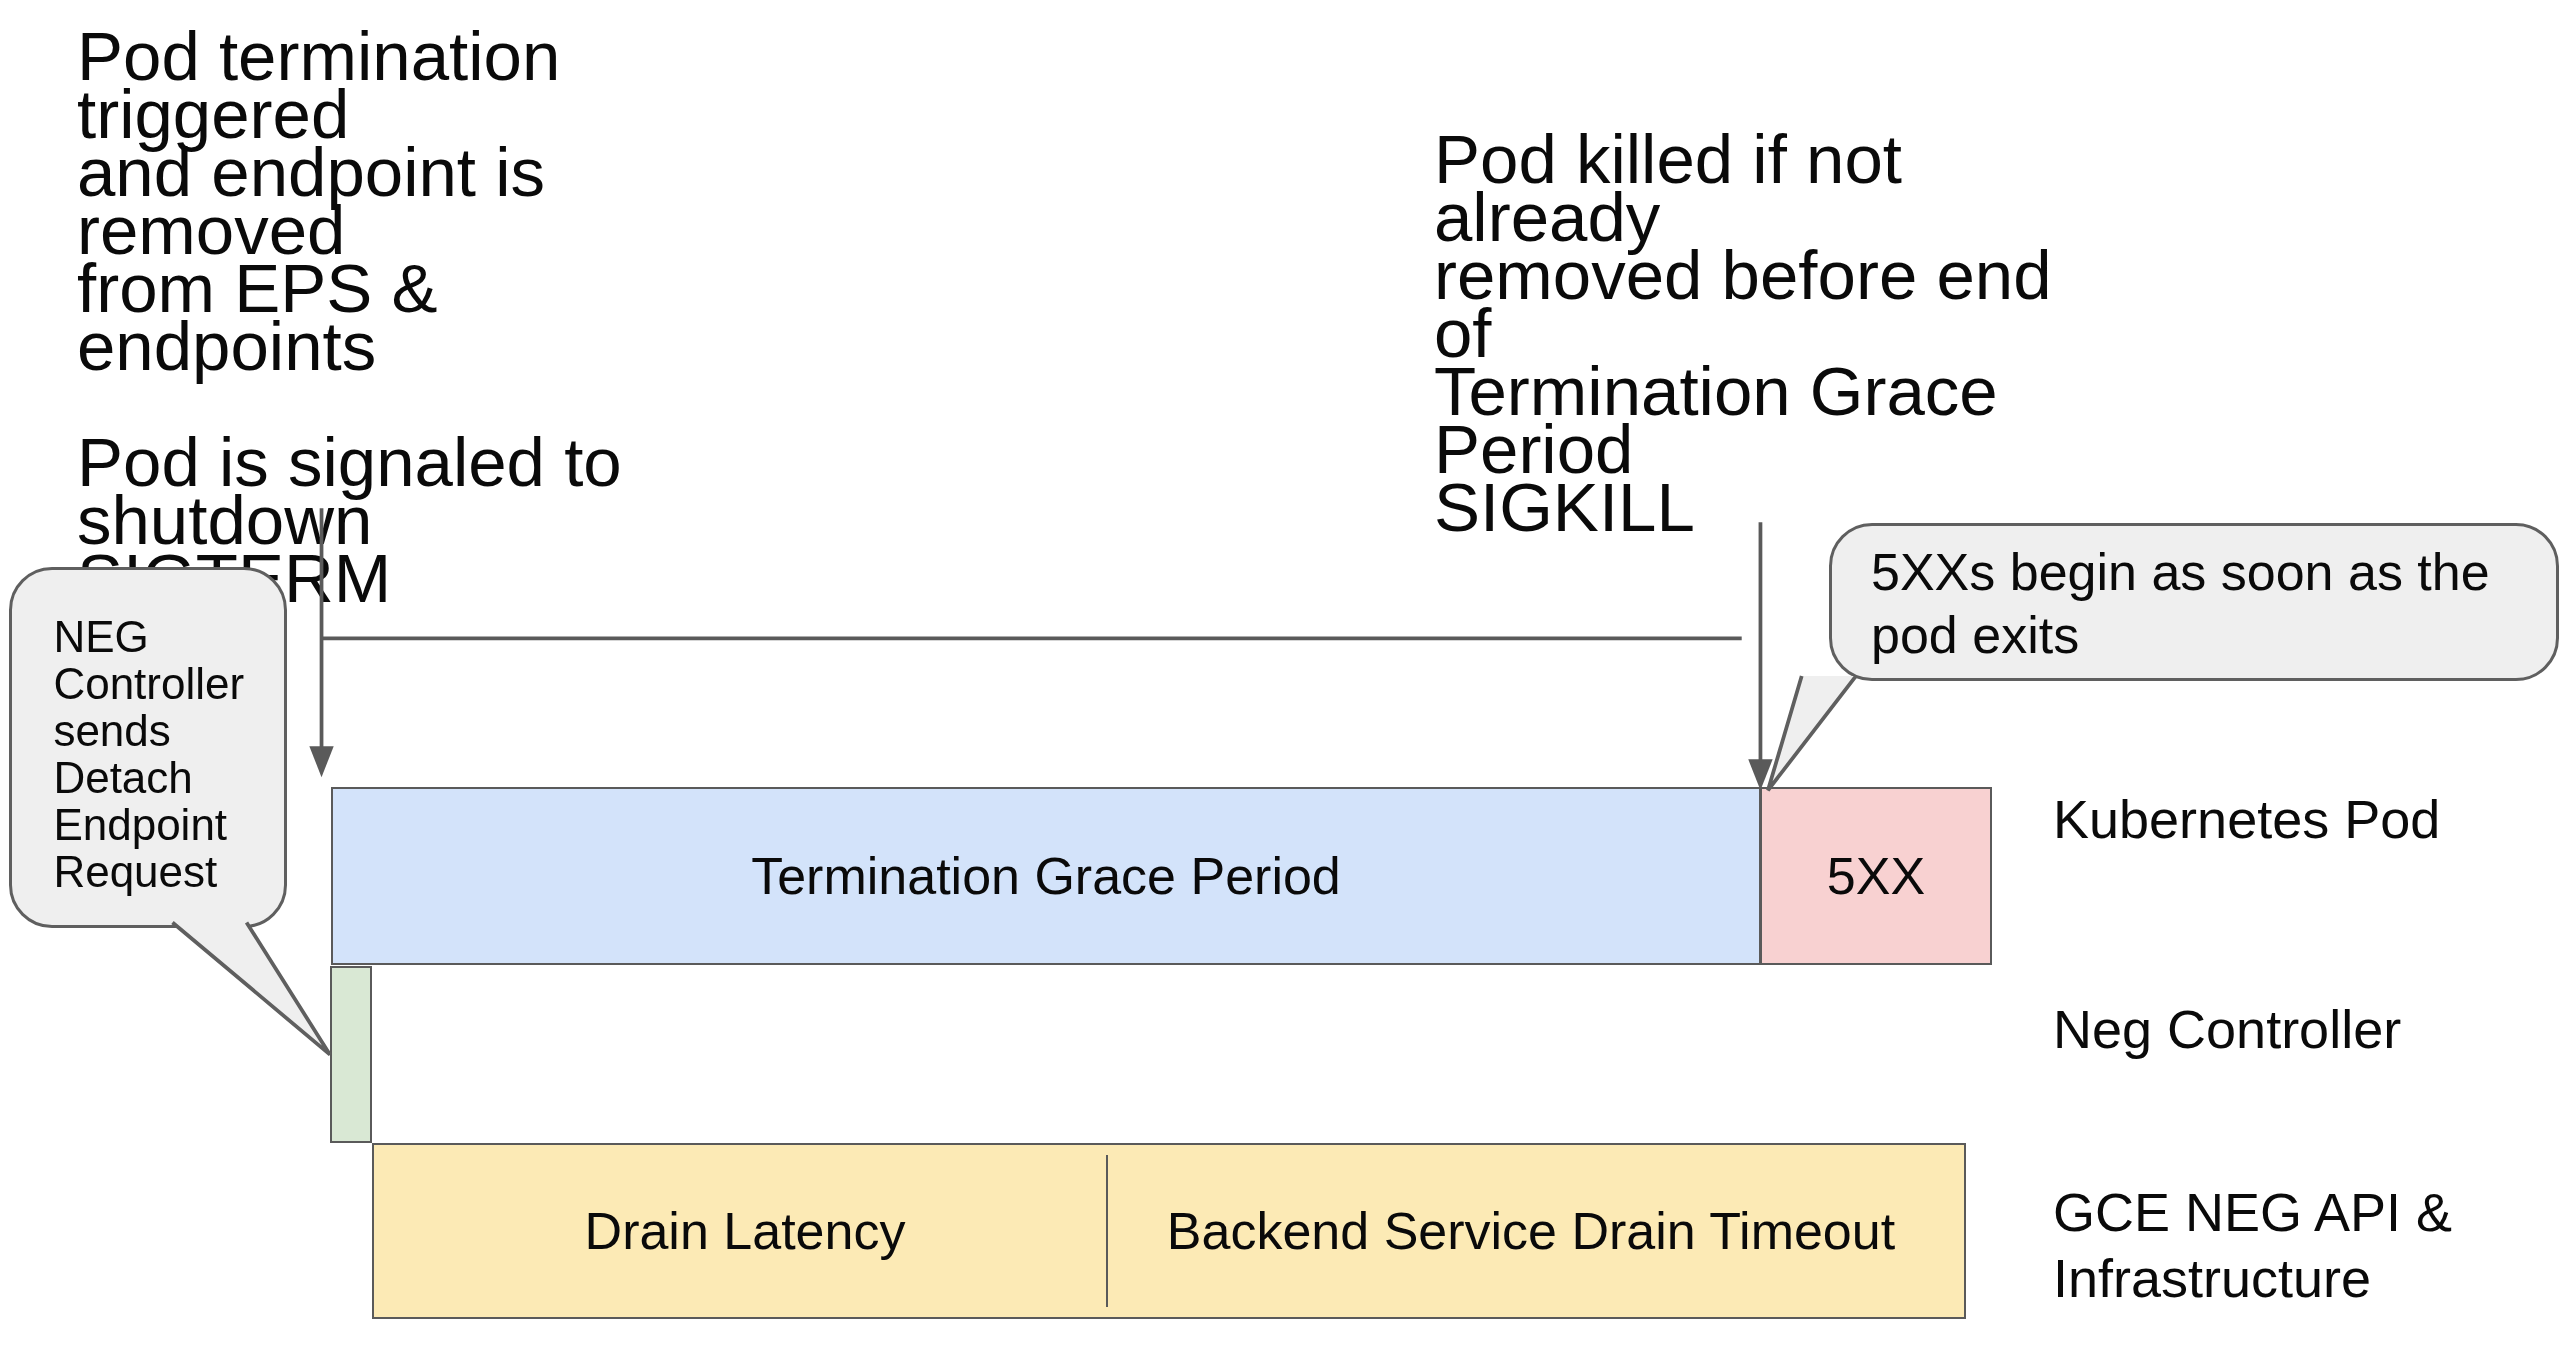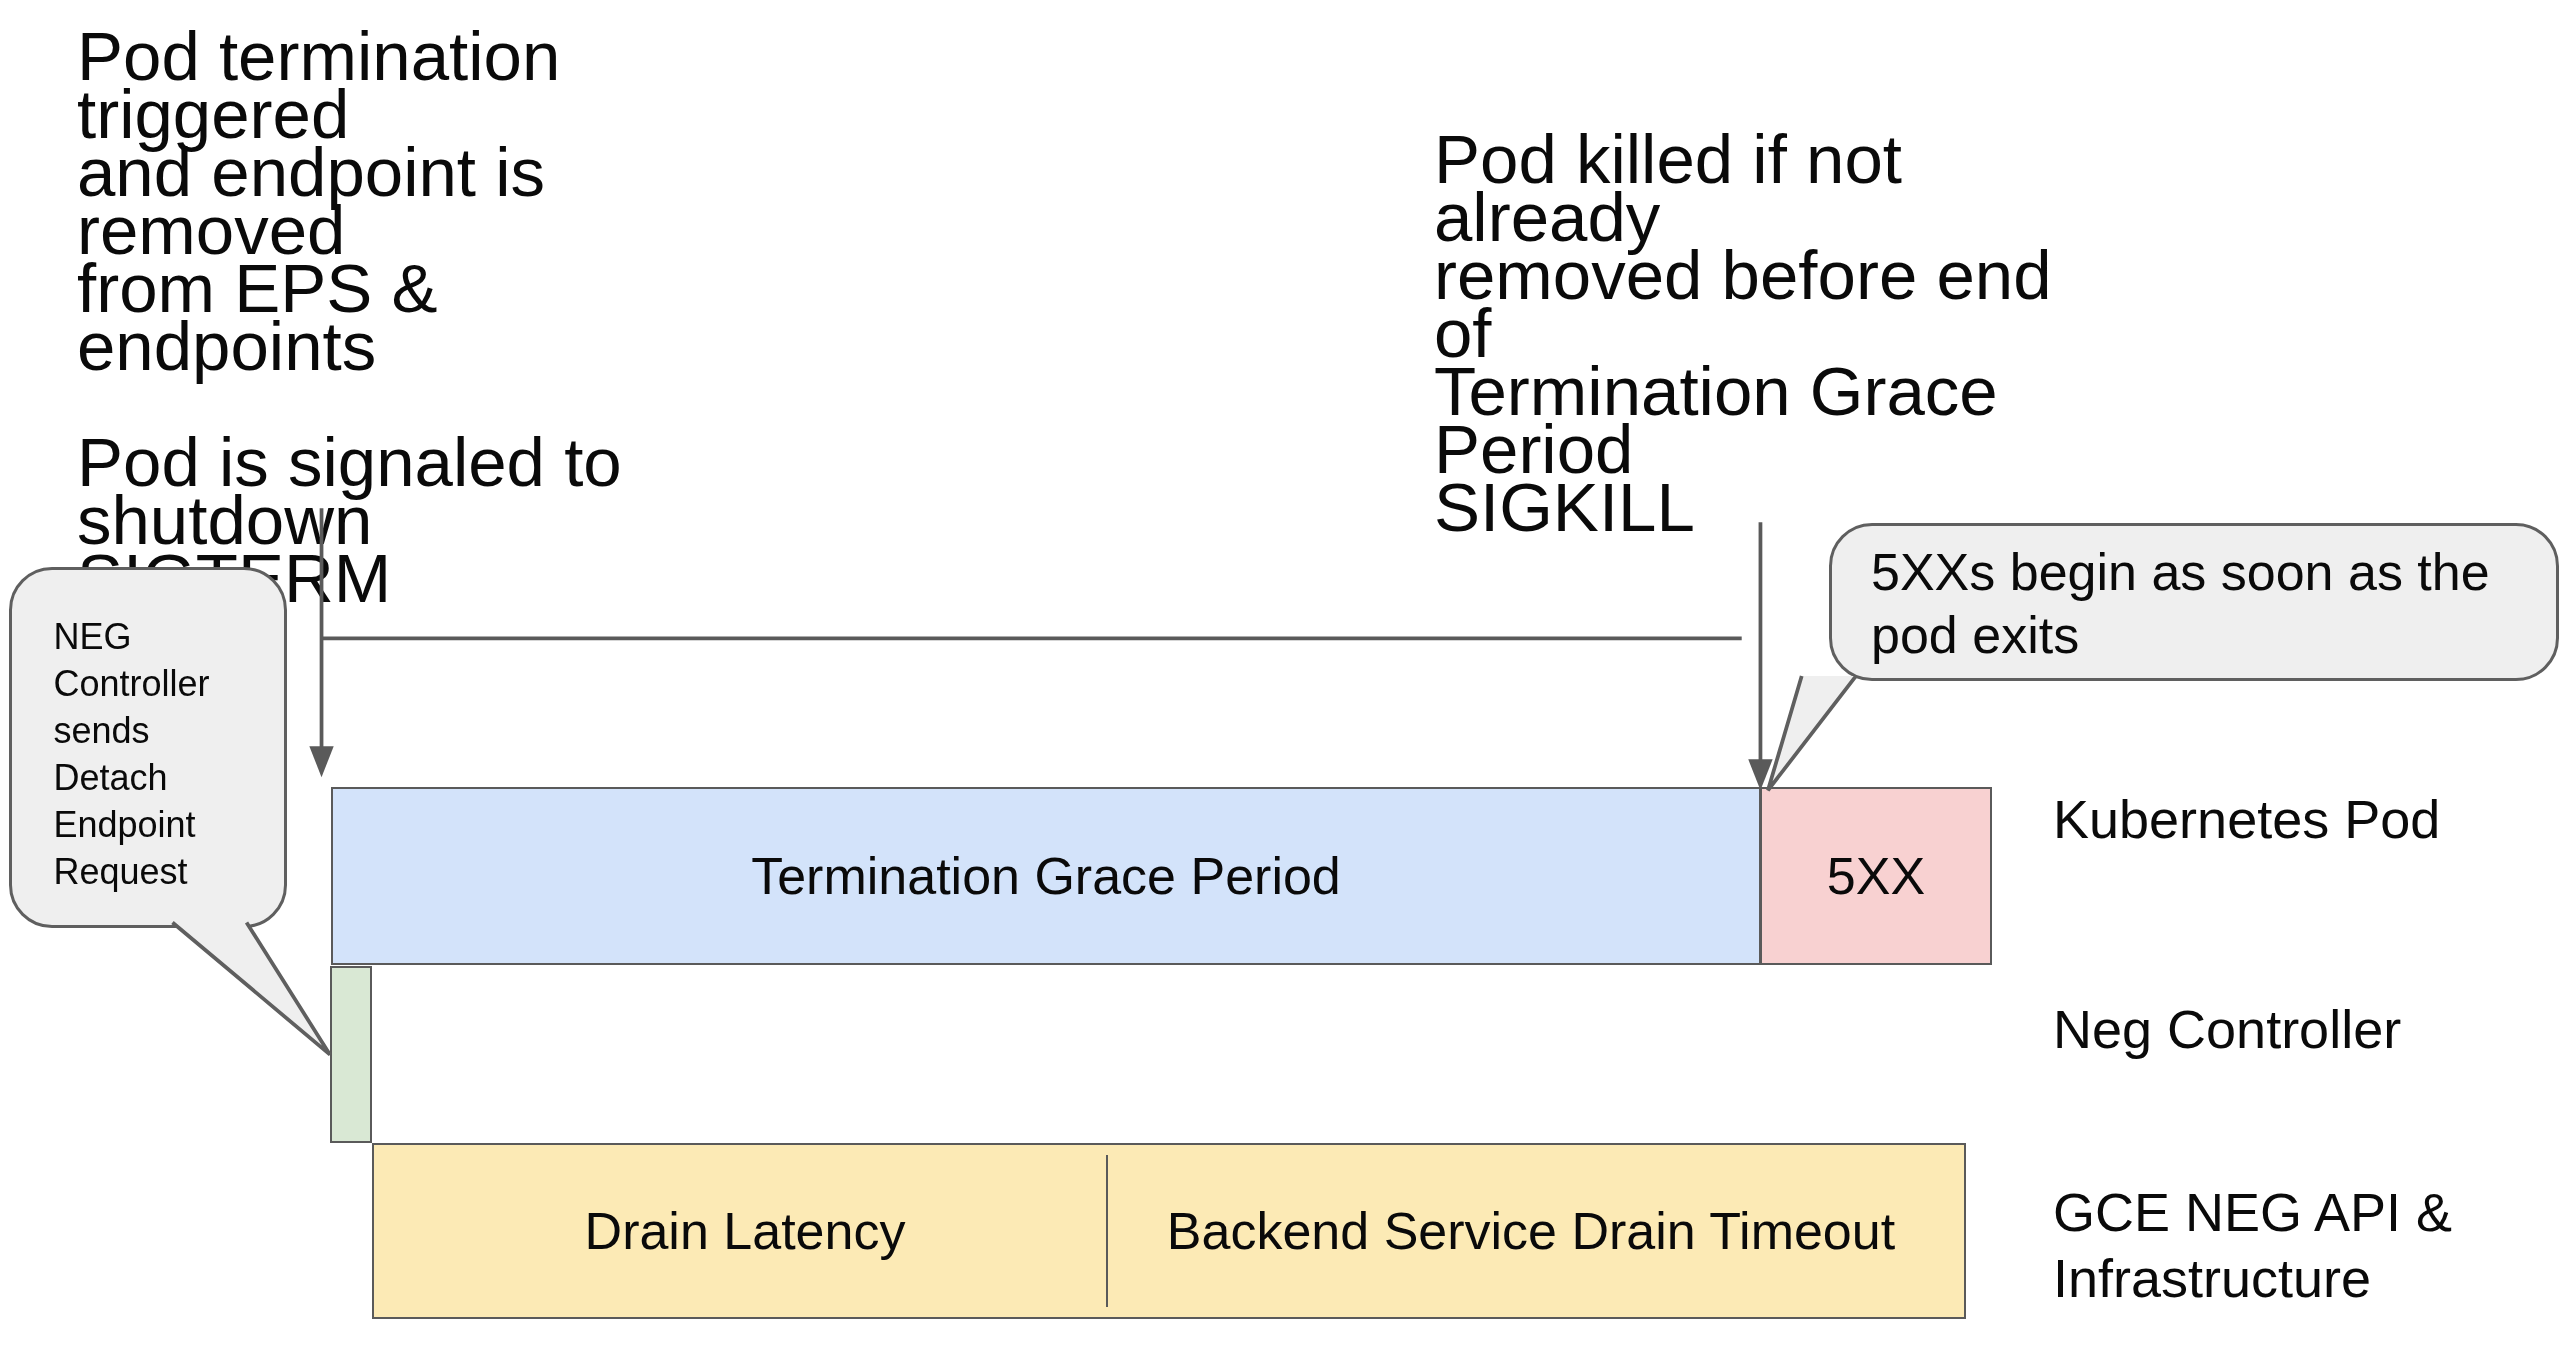--- a/index.html
+++ b/index.html
@@ -61,21 +61,21 @@
       <span class="bar-label">Backend Service Drain Timeout</span>
     </div>
   </div>
 
   <div class="abs rowlabel" style="left:2053px;top:786px;text-align:center;">Kubernetes Pod</div>
   <div class="abs rowlabel" style="left:2053px;top:996px;">Neg Controller</div>
   <div class="abs rowlabel pre" style="left:2053px;top:1179px;">GCE NEG API &amp;
 Infrastructure</div>
 
   <div class="abs bubble" style="left:9.4px;top:567px;width:278px;height:361px;">
-    <div class="bubble-text" style="margin:43px 0 0 41px;font-size:36px;line-height:47px;">NEG
+    <div class="bubble-text" style="margin:43px 0 0 41px;font-size:44px;line-height:47px;">NEG
 Controller
 sends
 Detach
 Endpoint
 Request</div>
   </div>
 
   <div class="abs bubble" style="left:1829px;top:523px;width:730px;height:158px;">
     <div class="bubble-text" style="margin:15px 0 0 39px;font-size:52px;line-height:63px;">5XXs begin as soon as the
 pod exits</div>

